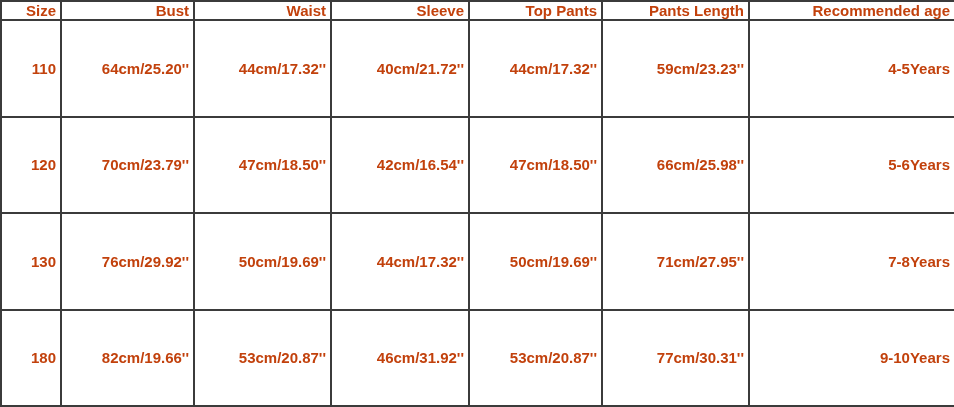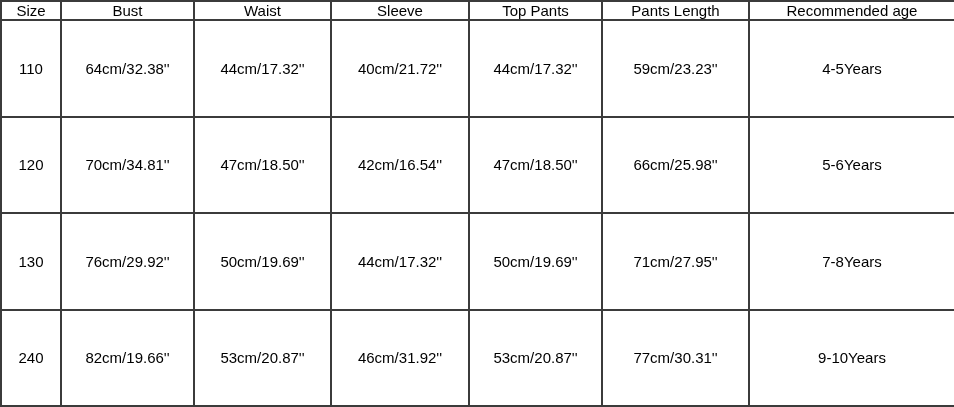--- a/index.html
+++ b/index.html
@@ -15,25 +15,25 @@
   table.size-chart {
     border-collapse: collapse;
     table-layout: fixed;
     width: 954px;
     height: 407px;
     background: #ffffff;
   }
   table.size-chart th,
   table.size-chart td {
     border: 2px solid #3b3b3b;
-    text-align: center;
+    text-align: right;
     vertical-align: middle;
     font-size: 15px;
-    font-weight: normal;
-    color: #000000;
+    font-weight: bold;
+    color: #c2410c;
     padding: 0 4px;
     overflow: hidden;
     white-space: nowrap;
   }
   col.c-size   { width: 60px;  }
   col.c-bust   { width: 133px; }
   col.c-waist  { width: 137px; }
   col.c-sleeve { width: 138px; }
   col.c-top    { width: 133px; }
   col.c-pants  { width: 147px; }
@@ -59,47 +59,47 @@
       <th>Waist</th>
       <th>Sleeve</th>
       <th>Top Pants</th>
       <th>Pants Length</th>
       <th>Recommended age</th>
     </tr>
   </thead>
   <tbody>
     <tr>
       <td>110</td>
-      <td>64cm/32.38''</td>
+      <td>64cm/25.20''</td>
       <td>44cm/17.32''</td>
       <td>40cm/21.72''</td>
       <td>44cm/17.32''</td>
       <td>59cm/23.23''</td>
       <td>4-5Years</td>
     </tr>
     <tr>
       <td>120</td>
-      <td>70cm/34.81''</td>
+      <td>70cm/23.79''</td>
       <td>47cm/18.50''</td>
       <td>42cm/16.54''</td>
       <td>47cm/18.50''</td>
       <td>66cm/25.98''</td>
       <td>5-6Years</td>
     </tr>
     <tr>
       <td>130</td>
       <td>76cm/29.92''</td>
       <td>50cm/19.69''</td>
       <td>44cm/17.32''</td>
       <td>50cm/19.69''</td>
       <td>71cm/27.95''</td>
       <td>7-8Years</td>
     </tr>
     <tr>
-      <td>240</td>
+      <td>180</td>
       <td>82cm/19.66''</td>
       <td>53cm/20.87''</td>
       <td>46cm/31.92''</td>
       <td>53cm/20.87''</td>
       <td>77cm/30.31''</td>
       <td>9-10Years</td>
     </tr>
   </tbody>
 </table>
 

